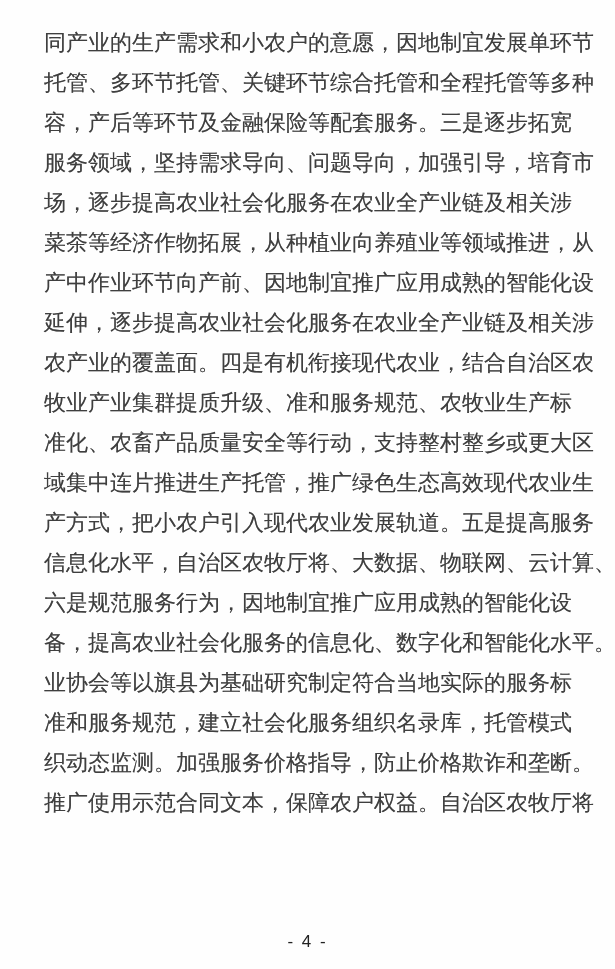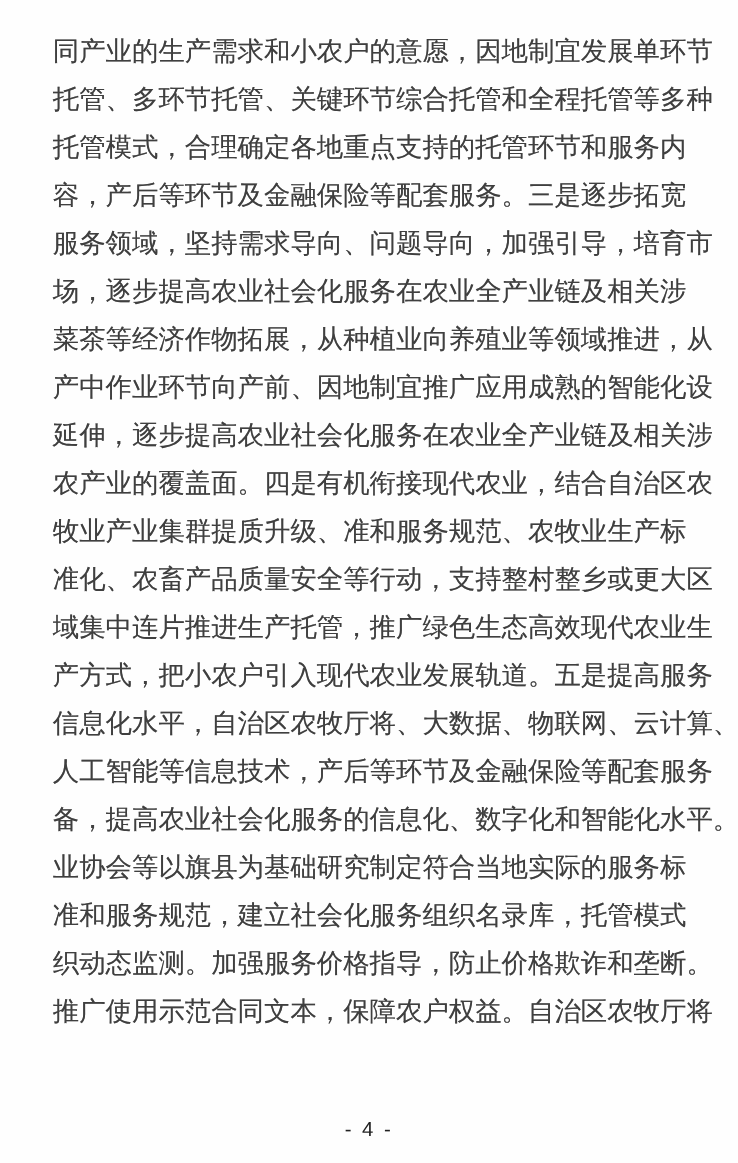--- a/index.html
+++ b/index.html
@@ -51,34 +51,33 @@
     letter-spacing: 2px;
   }
 </style>
 </head>
 <body>
 
 <div class="page">
   <div class="text-block">
     <div class="text-line">同产业的生产需求和小农户的意愿，因地制宜发展单环节</div>
     <div class="text-line">托管、多环节托管、关键环节综合托管和全程托管等多种</div>
-    <div class="text-line">托管模式，合理确定各地重点支持的托管环节和服务内</div>
     <div class="text-line">容，产后等环节及金融保险等配套服务。三是逐步拓宽</div>
     <div class="text-line">服务领域，坚持需求导向、问题导向，加强引导，培育市</div>
     <div class="text-line">场，逐步提高农业社会化服务在农业全产业链及相关涉</div>
     <div class="text-line">菜茶等经济作物拓展，从种植业向养殖业等领域推进，从</div>
     <div class="text-line">产中作业环节向产前、因地制宜推广应用成熟的智能化设</div>
     <div class="text-line">延伸，逐步提高农业社会化服务在农业全产业链及相关涉</div>
     <div class="text-line">农产业的覆盖面。四是有机衔接现代农业，结合自治区农</div>
     <div class="text-line">牧业产业集群提质升级、准和服务规范、农牧业生产标</div>
     <div class="text-line">准化、农畜产品质量安全等行动，支持整村整乡或更大区</div>
     <div class="text-line">域集中连片推进生产托管，推广绿色生态高效现代农业生</div>
     <div class="text-line">产方式，把小农户引入现代农业发展轨道。五是提高服务</div>
     <div class="text-line">信息化水平，自治区农牧厅将、大数据、物联网、云计算、</div>
-    <div class="text-line">人工智能等信息技术，产后等环节及金融保险等配套服务</div>
+    <div class="text-line">六是规范服务行为，因地制宜推广应用成熟的智能化设</div>
     <div class="text-line">备，提高农业社会化服务的信息化、数字化和智能化水平。</div>
     <div class="text-line">业协会等以旗县为基础研究制定符合当地实际的服务标</div>
     <div class="text-line">准和服务规范，建立社会化服务组织名录库，托管模式</div>
     <div class="text-line">织动态监测。加强服务价格指导，防止价格欺诈和垄断。</div>
     <div class="text-line">推广使用示范合同文本，保障农户权益。自治区农牧厅将</div>
   </div>
   <div class="page-number">- 4 -</div>
 </div>
 
 </body></html>

